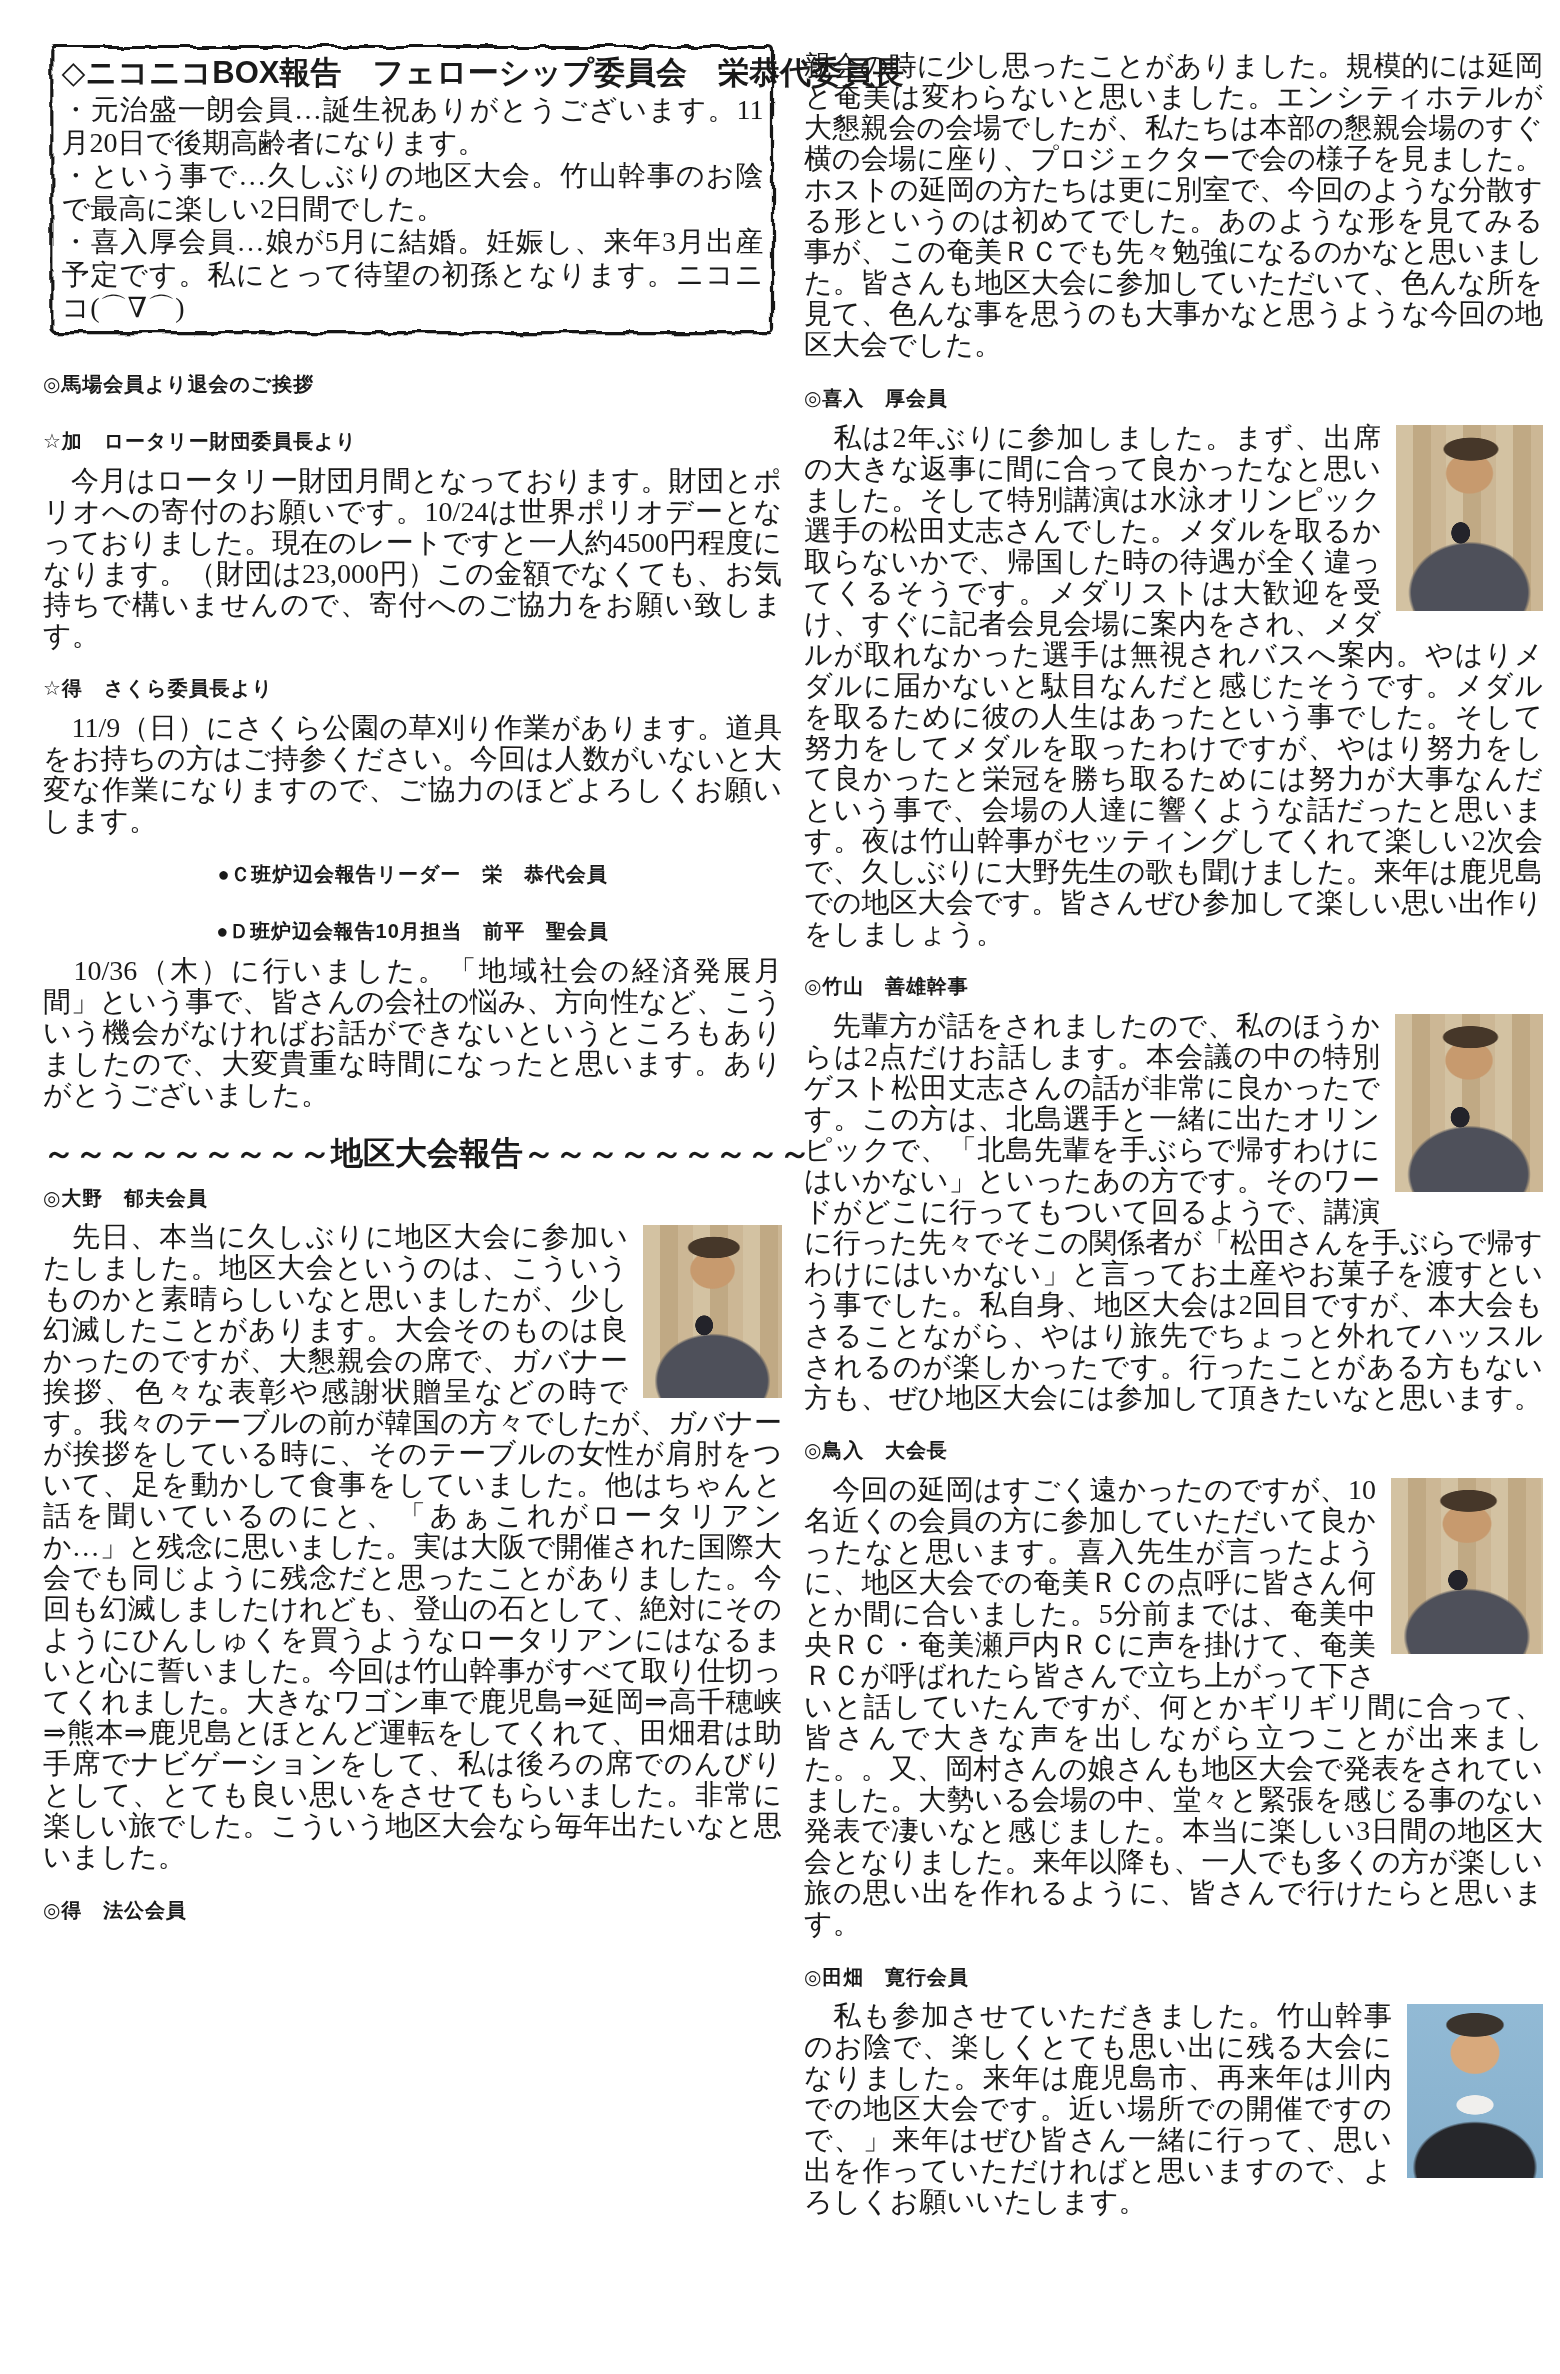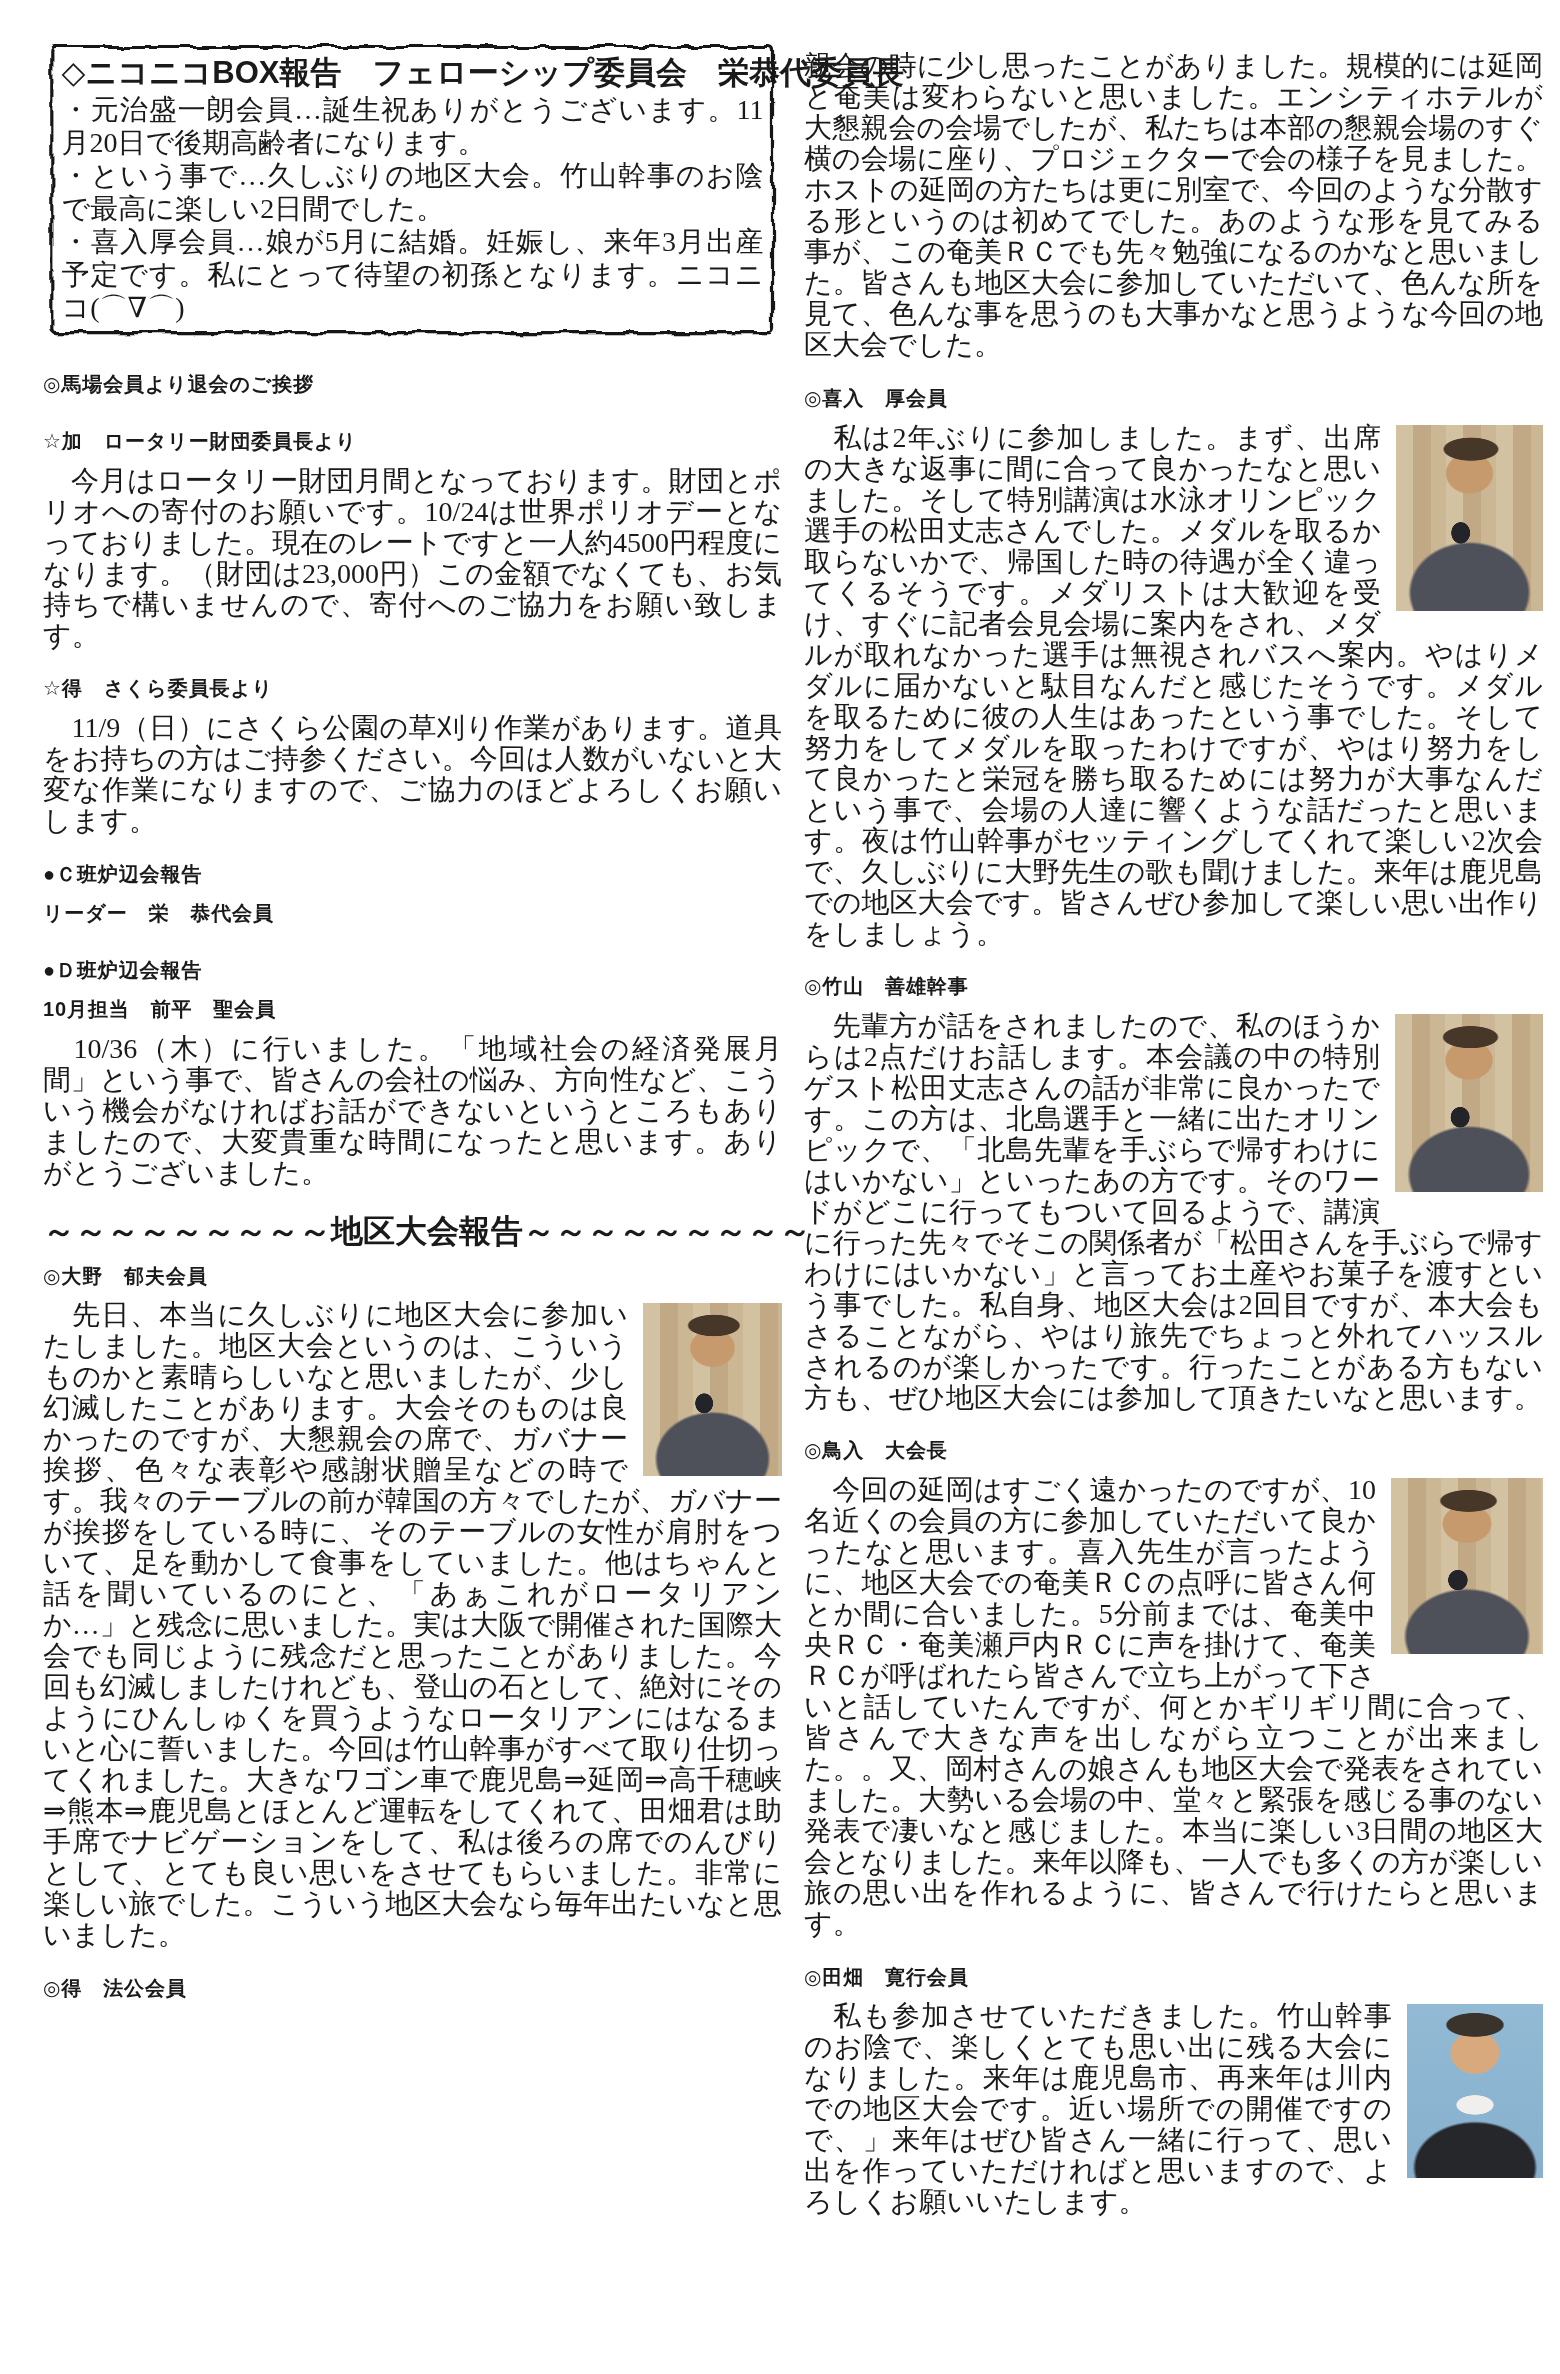--- a/index.html
+++ b/index.html
@@ -28,23 +28,22 @@
   .sec-head {
     font-family: "Liberation Sans", "DejaVu Sans", sans-serif;
     font-weight: bold;
     font-size: 20px;
     line-height: 39px;
     letter-spacing: 0.9px;
     margin: 0 0 3.7px 0;
   }
   .sec-head.two-part {
     display: flex;
-    justify-content: flex-start;
+    justify-content: center;
     align-items: baseline;
-    flex-direction: column;
   }
   .body-text {
     font-size: 28px;
     line-height: 31px;
     text-align: justify;
     margin: 0;
   }
   .divider-head {
     font-family: "Liberation Sans", "DejaVu Sans", sans-serif;
     font-weight: bold;

